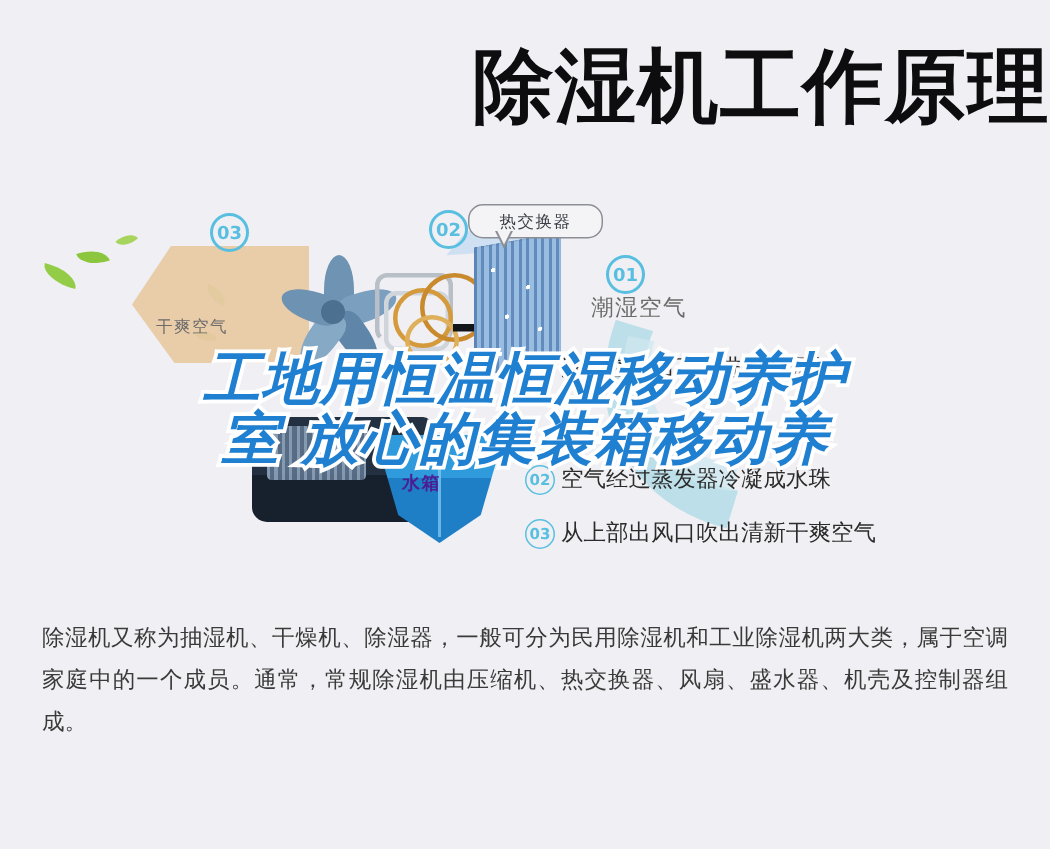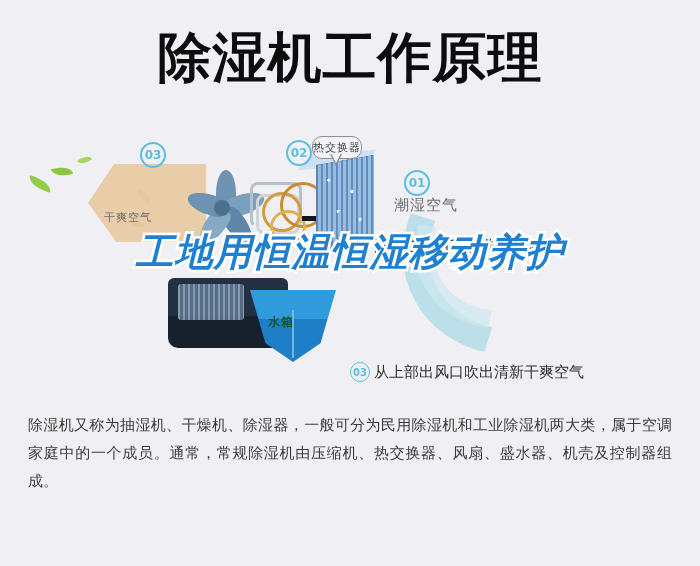--- a/index.html
+++ b/index.html
@@ -8,21 +8,21 @@
     background:#f0f0f4;
     font-family:"Liberation Sans","DejaVu Sans",sans-serif;
     overflow:hidden;
     position:relative;
   }
   .page{position:relative;width:700px;height:566px;background:#f0f0f4;}
 
   
   .title-wrap{
     position:absolute;left:0;top:30px;width:700px;
-    text-align:center;
+    text-align:right;
   }
   .title{
     display:inline-block;
     font-size:54px;
     font-weight:bold;
     color:#0d0d0f;
     letter-spacing:1px;
     line-height:1.05;
     font-family:"DejaVu Sans","Liberation Sans",sans-serif;
   }
@@ -166,21 +166,21 @@
   .tank{
     position:absolute;left:250px;top:162px;width:86px;height:72px;
     background:linear-gradient(180deg,#2f9bdc 0 40%,#1f7fc6 40% 100%);
     clip-path:polygon(0 0,100% 0,82% 74%,50% 100%,18% 74%);
   }
   .tank-seam{
     position:absolute;left:292px;top:182px;width:2px;height:48px;background:#7cc6ef;opacity:.8;
   }
   .tank-label{
     position:absolute;left:268px;top:186px;
-    color:#14532d;font-size:12px;font-weight:bold;letter-spacing:1px;
+    color:#4c1d95;font-size:12px;font-weight:bold;letter-spacing:1px;
     font-family:"DejaVu Sans","Liberation Sans",sans-serif;
     text-align:center;
   }
 
   
   .badge{
     position:absolute;
     width:22px;height:22px;border-radius:50%;
     border:2px solid #59bfe0;
     color:#59bfe0;
@@ -189,21 +189,21 @@
     background:transparent;
     font-family:"DejaVu Sans","Liberation Sans",sans-serif;
   }
   .badge.n03a{left:140px;top:14px;}
   .badge.n02a{left:286px;top:12px;}
   .badge.n01a{left:404px;top:42px;}
 
   
   .bubble{
     position:absolute;left:312px;top:8px;
-    padding:3px 0;
+    padding:3px 20px;
     border:1.5px solid #8b8f95;
     border-radius:10px;
     background:#f4f4f7;
     font-size:11px;color:#3b3f45;letter-spacing:1px;
     font-family:Liberation Sans, sans-serif;
     white-space:nowrap;
   }
   .bubble-tail{
     position:absolute;left:330px;top:26px;
     width:0;height:0;
@@ -233,21 +233,21 @@
   }
   .caption .cbadge{
     display:inline-flex;align-items:center;justify-content:center;
     width:18px;height:18px;border-radius:50%;
     border:1.5px solid #59bfe0;color:#59bfe0;
     font-size:10px;font-weight:bold;margin-right:4px;
     vertical-align:middle;
   }
   .caption.c01{left:350px;top:108px;}
   .caption.c02{left:350px;top:182px;}
-  .caption.c03{left:350px;top:234px;}
+  .caption.c03{left:350px;top:218px;}
 
   
   .overlay{
     position:absolute;left:0;top:232px;width:700px;
     text-align:center;
     z-index:40;
     pointer-events:none;
   }
   .overlay .line{
     font-size:38px;
@@ -337,26 +337,30 @@
     <div class="badge n01a">01</div>
 
     <div class="bubble">热交换器</div>
     <div class="bubble-tail"></div>
 
     <div class="wet-label">潮湿空气</div>
 
     <div class="caption c01">
       <span class="cbadge">01</span><span>潮湿空气由下部进风口吸入</span>
     </div>
+    <div class="caption c02">
+      <span class="cbadge">02</span><span>空气经过蒸发器冷凝成水珠</span>
+    </div>
     <div class="caption c03">
       <span class="cbadge">03</span><span>从上部出风口吹出清新干爽空气</span>
     </div>
   </div>
 
   <div class="overlay">
     <div class="line">工地用恒温恒湿移动养护</div>
+    <div class="line">室 放心的集装箱移动养</div>
   </div>
 
   <div class="body-copy">
     <p>除湿机又称为抽湿机、干燥机、除湿器，一般可分为民用除湿机和工业除湿机两大类，属于空调家庭中的一个成员。通常，常规除湿机由压缩机、热交换器、风扇、盛水器、机壳及控制器组成。</p>
   </div>
 
 </div>
 
 </body></html>

